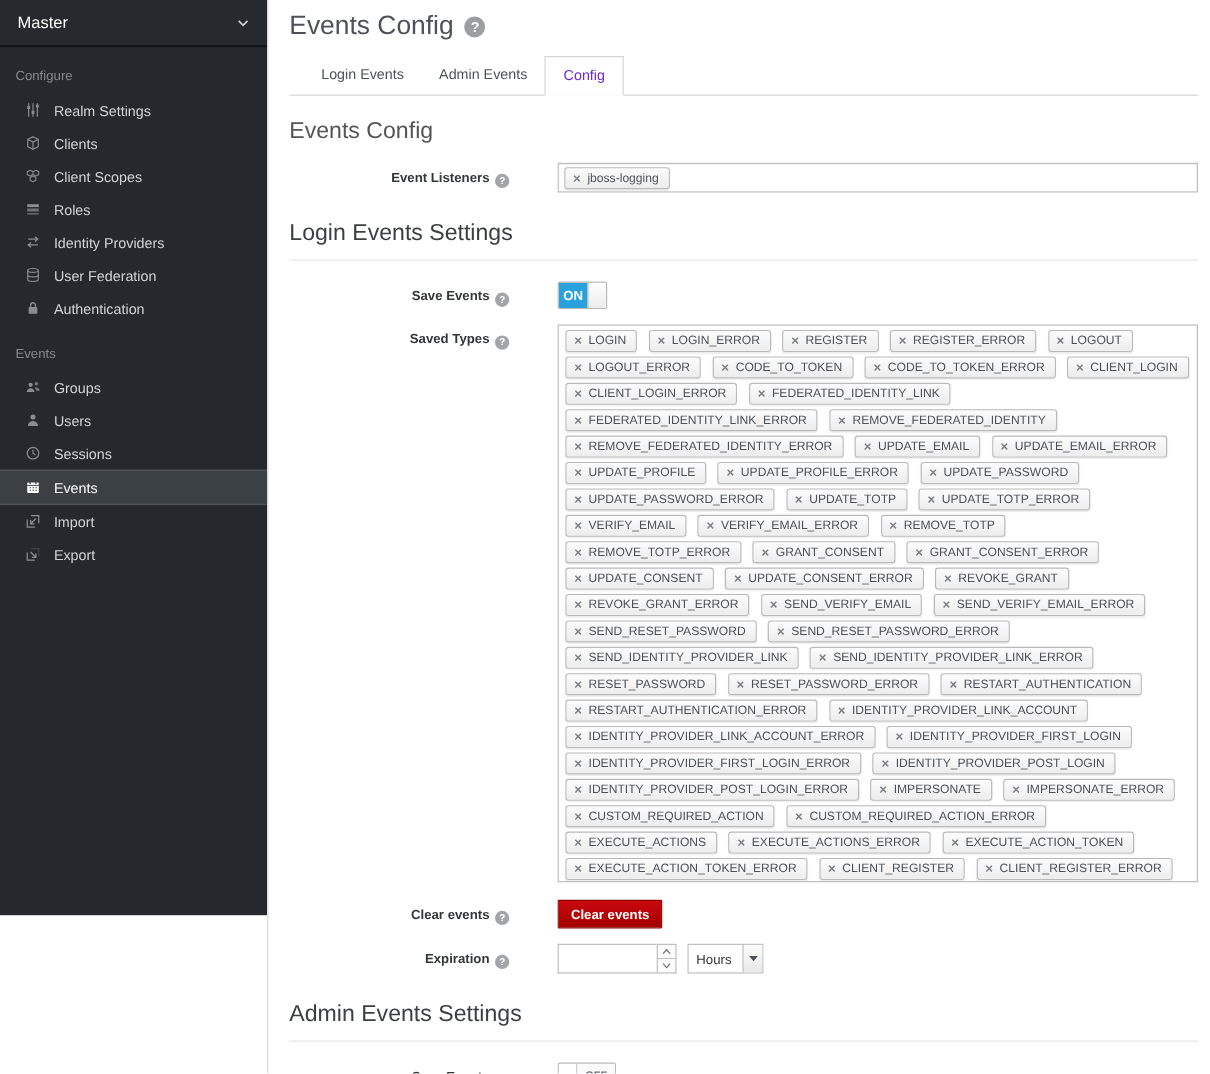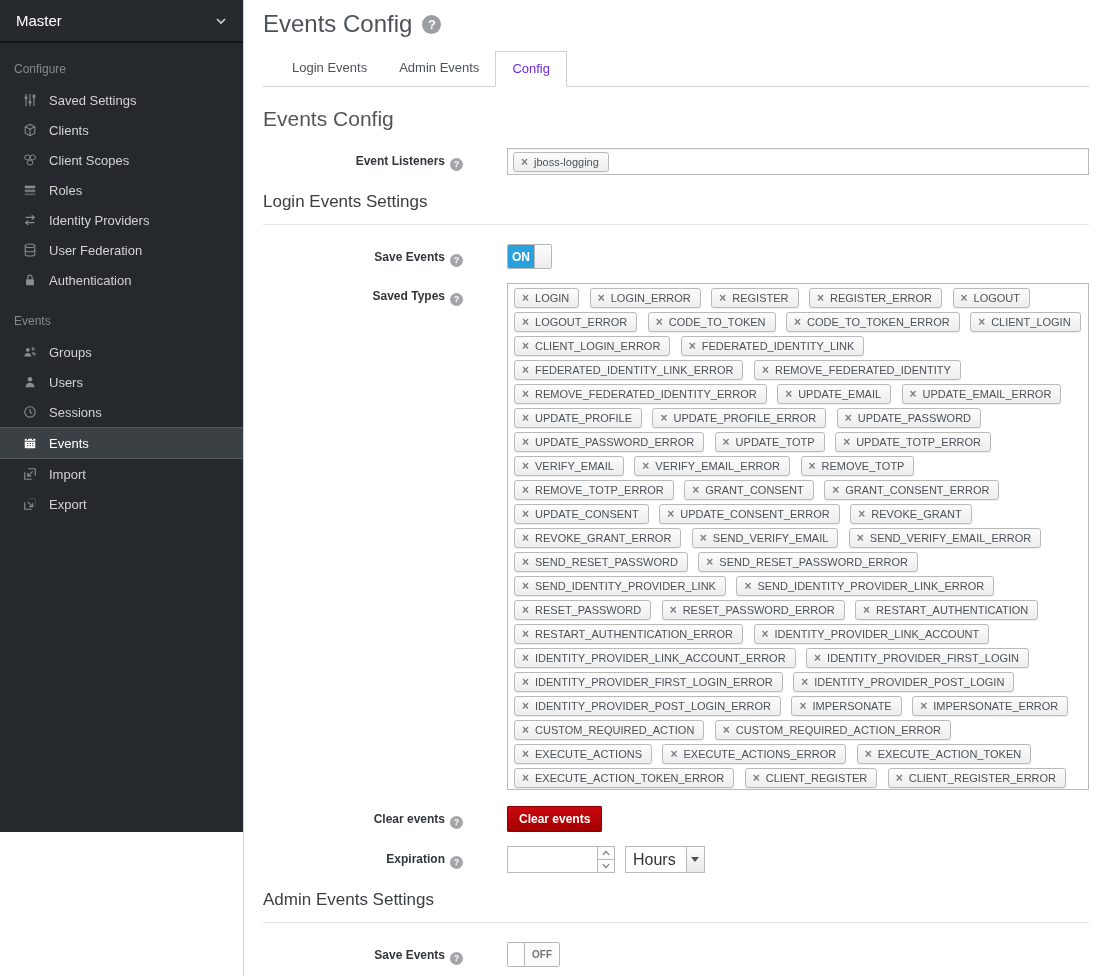--- a/index.html
+++ b/index.html
@@ -34,22 +34,22 @@
   .help { width:13px; height:13px; border-radius:50%; background:#a3a5a8;
     color:#fff; font-size:9px; font-weight:bold; display:inline-flex;
     align-items:center; justify-content:center; margin-left:5px; vertical-align:-2px; cursor:pointer; }
 
   .tabs { display:flex; border-bottom:1px solid #d1d1d1; margin-top:13px; padding-left:13px; }
   .tab { padding:9px 16px 10px; font-size:13px; color:#4d5258; cursor:pointer; }
   .tab.active { color:#6d28d9; background:#fff; border:1px solid #d1d1d1;
     border-bottom:1px solid #fff; margin-bottom:-1px; }
 
   .section-title { font-size:21px; font-weight:300; color:#555; margin:20px 0 17px; }
-  .settings-heading { font-size:17px; font-weight:400; color:#3c3f42;
-    padding-bottom:12px; border-bottom:1px solid #e3e3e3; margin:17px 0 19px; }
+  .settings-heading { font-size:21px; font-weight:400; color:#3c3f42;
+    padding-bottom:12px; border-bottom:1px solid #e3e3e3; margin:25px 0 19px; }
 
   .form-row { display:flex; align-items:flex-start; margin-bottom:14px;gap:24px; }
   .form-label { width:200px; min-width:200px; text-align:right; font-size:12px;
     font-weight:bold; color:#33363a; padding-top:6px; }
   .form-field { margin-left:20px; flex:1; }
 
   .listeners-input { width:100%; height:27px; border:1px solid #bababa;
     background:#fff; box-shadow:inset 0 1px 1px rgba(0,0,0,0.06);
     padding:1px 2px; display:flex; align-items:center; cursor:text; }
 
@@ -82,21 +82,21 @@
   
   .exp-wrap { display:flex; align-items:stretch; }
   .exp-input { width:90px; height:27px; border:1px solid #bababa; border-right:none;
     padding:0 6px; font-size:12px; color:#333; outline:none; }
   .spinner { width:18px; display:flex; flex-direction:column; }
   .spin-btn { flex:1; border:1px solid #bababa; background:#fcfcfc; display:flex;
     align-items:center; justify-content:center; color:#6d7control(0);color:#6d7175; cursor:pointer; padding:0; }
   .spin-btn + .spin-btn { border-top:none; }
   .select { display:flex; align-items:stretch; border:1px solid #bababa; height:27px;
     margin-left:10px; background:#fff; cursor:pointer; }
-  .select-value { font-size:16px; color:#333; padding:0 10px 0 7px; display:flex;
+  .select-value { font-size:12px; color:#333; padding:0 10px 0 7px; display:flex;
     align-items:center; min-width:44px; }
   .select-caret { width:18px; background:linear-gradient(#fdfdfd,#e8e8e8);
     border-left:1px solid #bababa; display:flex; align-items:center;
     justify-content:center; color:#4d5258; }
   svg { display:block; }
 </style>
 </head>
 <body>
 
 <div class="app">
@@ -115,21 +115,21 @@
 
     <div class="nav-item">
       <span class="nicon">
         <svg width="14" height="14" viewBox="0 0 16 16">
             <path d="M3.5 1v14M8 1v14M12.5 1v14" stroke="currentColor" stroke-width="1.2" fill="none"></path>
             <rect x="2" y="4" width="3" height="3" fill="currentColor"></rect>
             <rect x="6.5" y="9" width="3" height="3" fill="currentColor"></rect>
             <rect x="11" y="2.5" width="3" height="3" fill="currentColor"></rect>
           </svg>
       </span>
-      <span>Saved Settings</span>
+      <span>Realm Settings</span>
     </div>
     <div class="nav-item">
       <span class="nicon">
         <svg width="14" height="14" viewBox="0 0 16 16">
             <path d="M8 1.5l5.5 2.8v7.4L8 14.5l-5.5-2.8V4.3z" fill="none" stroke="currentColor" stroke-width="1.2"></path>
             <path d="M2.5 4.3L8 7.1l5.5-2.8M8 7.1v7.4" fill="none" stroke="currentColor" stroke-width="1.2"></path>
           </svg>
       </span>
       <span>Clients</span>
     </div>

